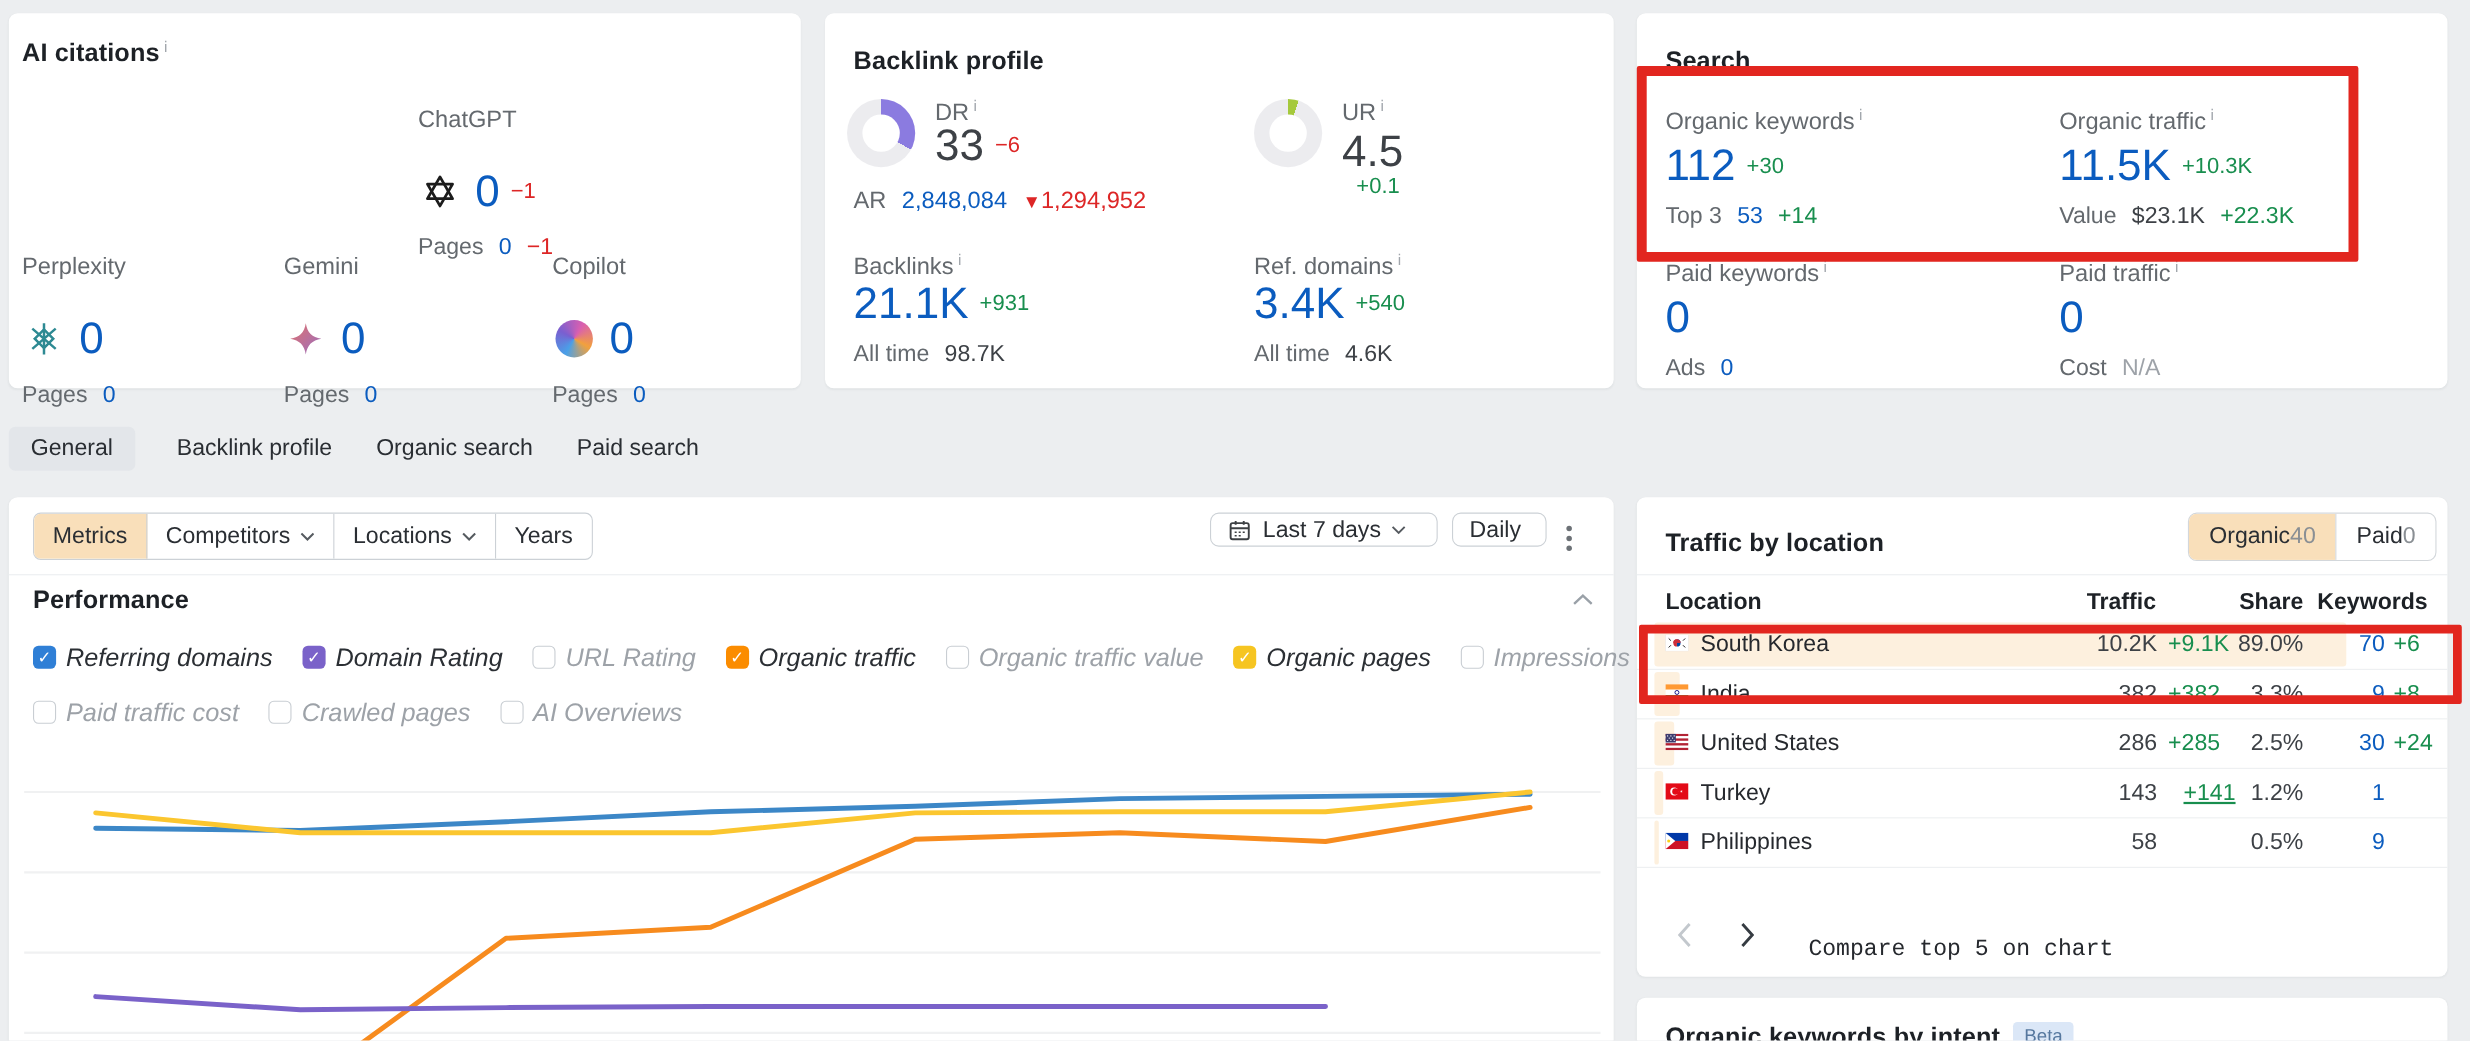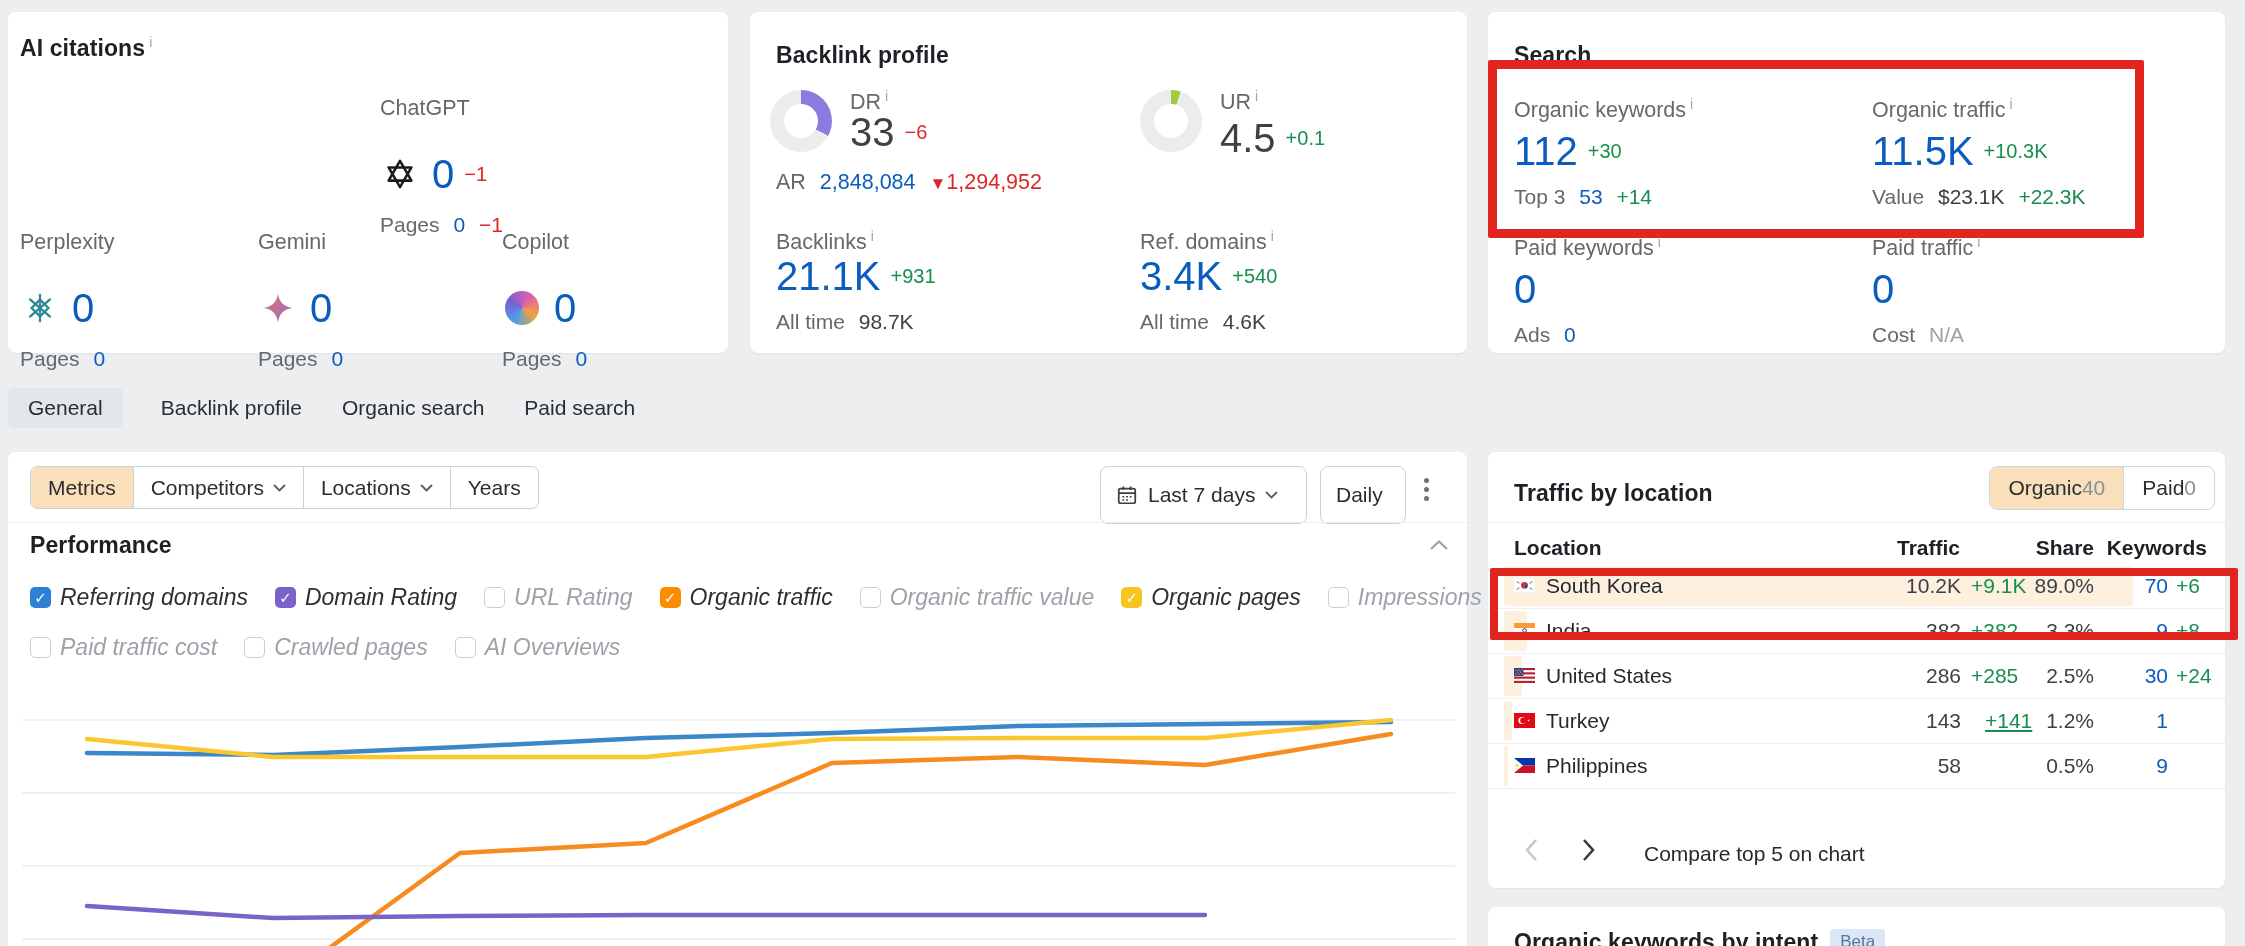--- a/index.html
+++ b/index.html
@@ -43,21 +43,21 @@
   .tab{font-size:21px;color:#2a2e33;padding:8px 2px;cursor:pointer;white-space:nowrap;}
   .tab.active{background:#e3e6ea;border-radius:6px;padding:8px 20px;}
 
   
   .seg-group{position:absolute;left:22px;top:14px;display:flex;height:41px;
     border:1.5px solid #ccd1d6;border-radius:7px;overflow:hidden;background:#fff;}
   .seg{display:flex;align-items:center;gap:9px;padding:0 17px;font-size:21px;color:#2a2e33;
     border-right:1.5px solid #ccd1d6;cursor:pointer;white-space:nowrap;}
   .seg:last-child{border-right:none;}
   .seg.active{background:#f9dfba;}
-  .btn{position:absolute;display:flex;align-items:center;gap:10px;height:58px;
+  .btn{position:absolute;display:flex;align-items:center;gap:10px;height:31px;
     border:1.5px solid #ccd1d6;border-radius:8px;background:#fff;font-size:21px;color:#2a2e33;
     padding:0 15px;cursor:pointer;white-space:nowrap;box-sizing:border-box;}
   .kebab{position:absolute;display:flex;flex-direction:column;gap:4px;padding:6px;cursor:pointer;}
   .kebab i{width:5px;height:5px;border-radius:50%;background:#6c7176;}
   .divider{position:absolute;left:0;right:0;border-bottom:1.5px solid #eceef0;}
 
   
   .cbx-row{position:absolute;left:22px;display:flex;gap:27px;align-items:center;}
   .cbx{display:inline-flex;align-items:center;gap:9px;cursor:pointer;white-space:nowrap;}
   .cbx .box{width:21px;height:21px;border-radius:5px;display:inline-flex;align-items:center;justify-content:center;
@@ -171,21 +171,21 @@
 
   <div class="donut" id="dr-donut" style="left: 20px; top: 78px; background: conic-gradient(rgb(139, 123, 224) 33%, rgb(236, 236, 239) 33%, rgb(236, 236, 239) 100%);"></div>
   <div class="m-label abs" style="left:100px;top:76px;"><span>DR</span><sup class="i">i</sup></div>
   <div class="val-row abs" style="left:100px;top:100px;">
     <span class="big dark-val">33</span>
     <span class="delta red">−6</span>
   </div>
 
   <div class="donut" id="ur-donut" style="left: 390px; top: 78px; background: conic-gradient(rgb(165, 201, 60) 5%, rgb(236, 236, 239) 5%, rgb(236, 236, 239) 100%);"></div>
   <div class="m-label abs" style="left:470px;top:76px;"><span>UR</span><sup class="i">i</sup></div>
-  <div class="val-row abs" style="left:470px;top:106px;">
+  <div class="val-row abs" style="left:470px;top:106px;flex-direction:column;">
     <span class="big dark-val">4.5</span>
     <span class="delta green">+0.1</span>
   </div>
 
   <div class="sub abs" style="left:26px;top:158px;font-size:21.5px;">
     <span class="grey">AR</span>
     <span class="v blue">2,848,084</span>
     <span class="v red"><span style="font-size:17px;">▼</span><span>1,294,952</span></span>
   </div>
 
@@ -502,21 +502,21 @@
     </div>
 
   <div class="pg-chevrons" style="left:36px;top:386px;">
     <svg width="14" height="24" viewBox="0 0 14 24" fill="none" stroke="#c3c8cd" stroke-width="2.6">
         <path d="M12 2L3 12l9 10"></path>
       </svg>
     <svg width="14" height="24" viewBox="0 0 14 24" fill="none" stroke="#363c42" stroke-width="2.6">
         <path d="M2 2l9 10-9 10"></path>
       </svg>
   </div>
-  <div class="abs" style="left:156px;top:390px;font-size:21px;color:#26292e;cursor:pointer;">Compare top 5 on chart</div>
+  <div class="abs" style="left:156px;top:400px;font-size:21px;color:#26292e;cursor:pointer;font-family:Liberation Mono, monospace;">Compare top 5 on chart</div>
 </div>
 
 <div class="card" style="left:1488px;top:907px;width:737px;height:120px;">
   <div class="abs" style="left:26px;top:22px;white-space:nowrap;">
     <span class="title">Organic keywords by intent</span><span class="badge">Beta</span>
   </div>
 </div>
 
 <div class="anno" style="left:1488px;top:60px;width:638px;height:160px;"></div>
 <div class="anno" style="left:1490px;top:568px;width:732px;height:56px;border-width:8px;"></div>

